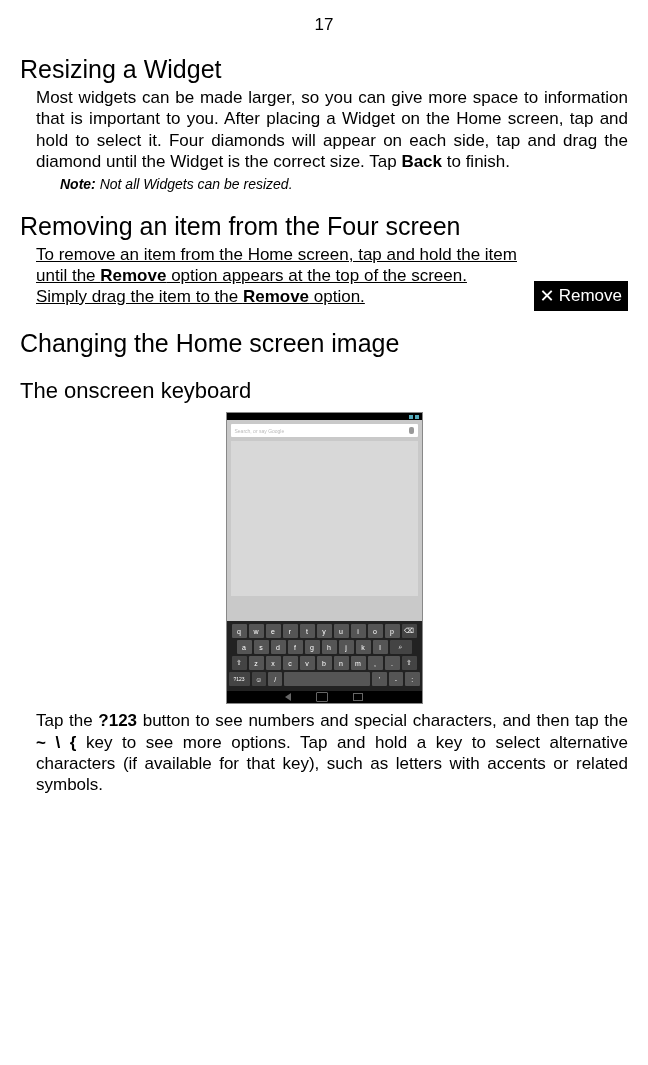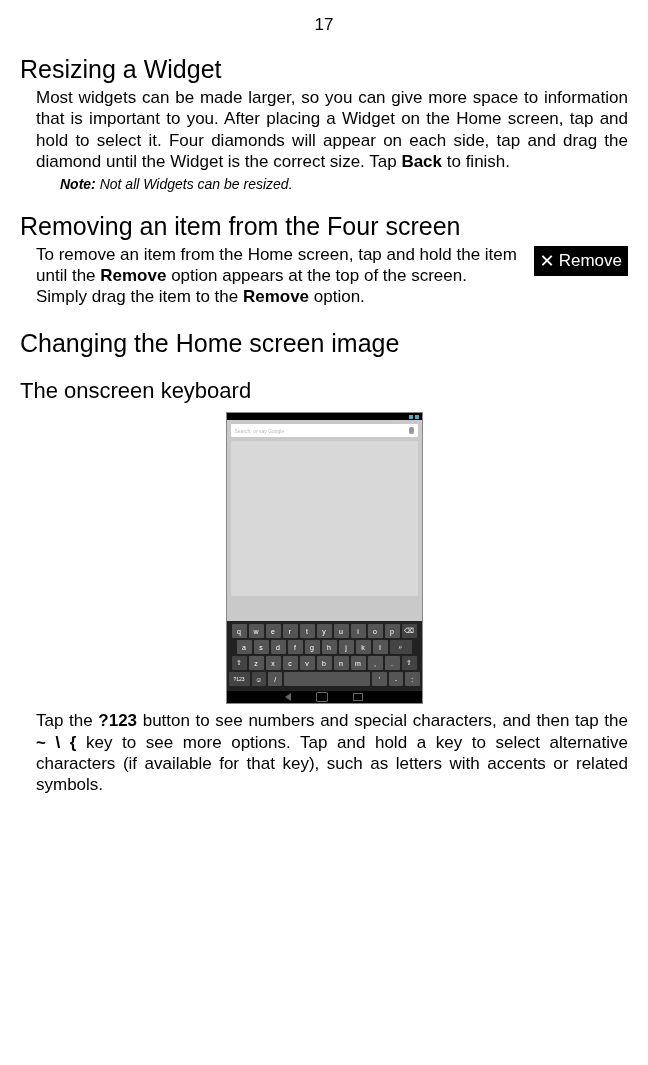--- a/index.html
+++ b/index.html
@@ -45,21 +45,22 @@
     .note-label {
       font-weight: bold;
       font-style: italic;
     }
     .section-gap {
       height: 18px;
     }
     .with-button {
       display: flex;
       gap: 16px;
-      align-items: flex-start;
+      align-items: flex-end;
+      text-decoration: underline;
     }
     .with-button .text-col {
       flex: 1;
     }
     .remove-btn {
       background: #000;
       color: #fff;
       font-size: 17px;
       padding: 4px 6px;
       display: flex;

